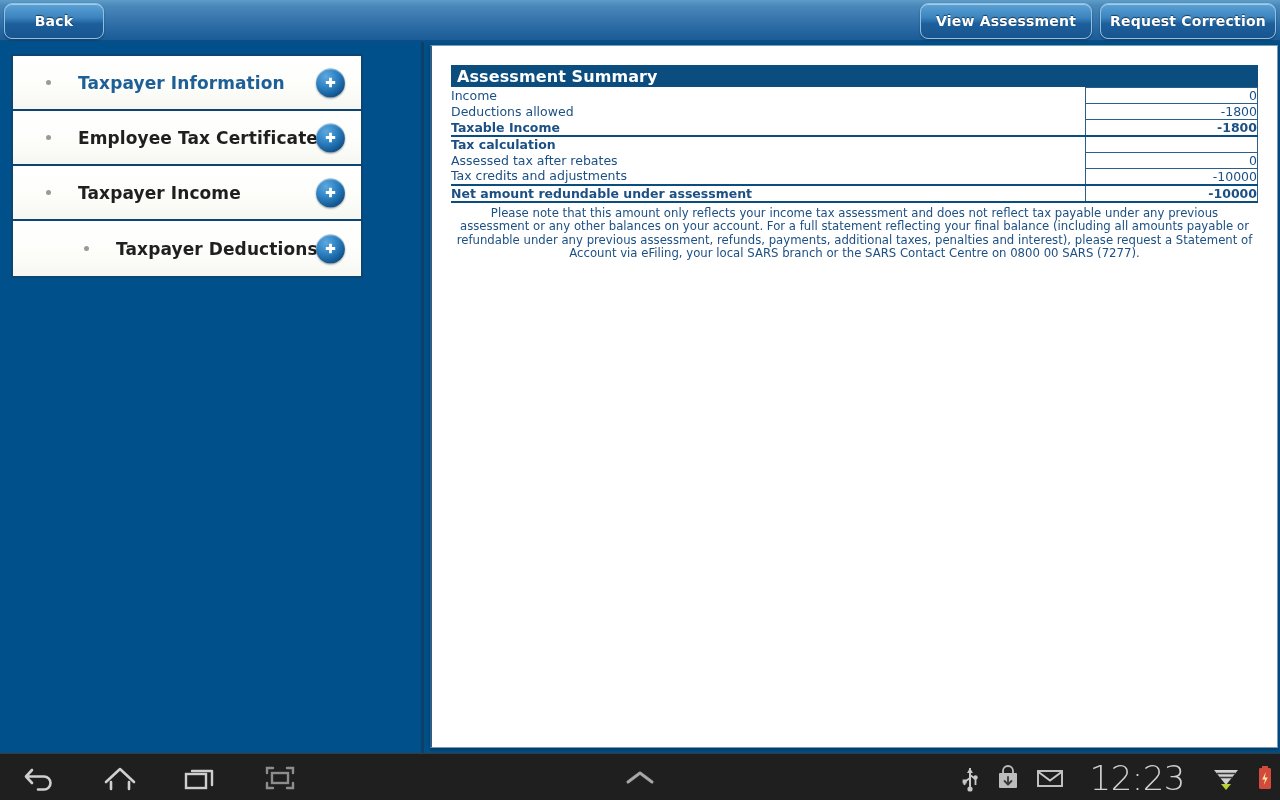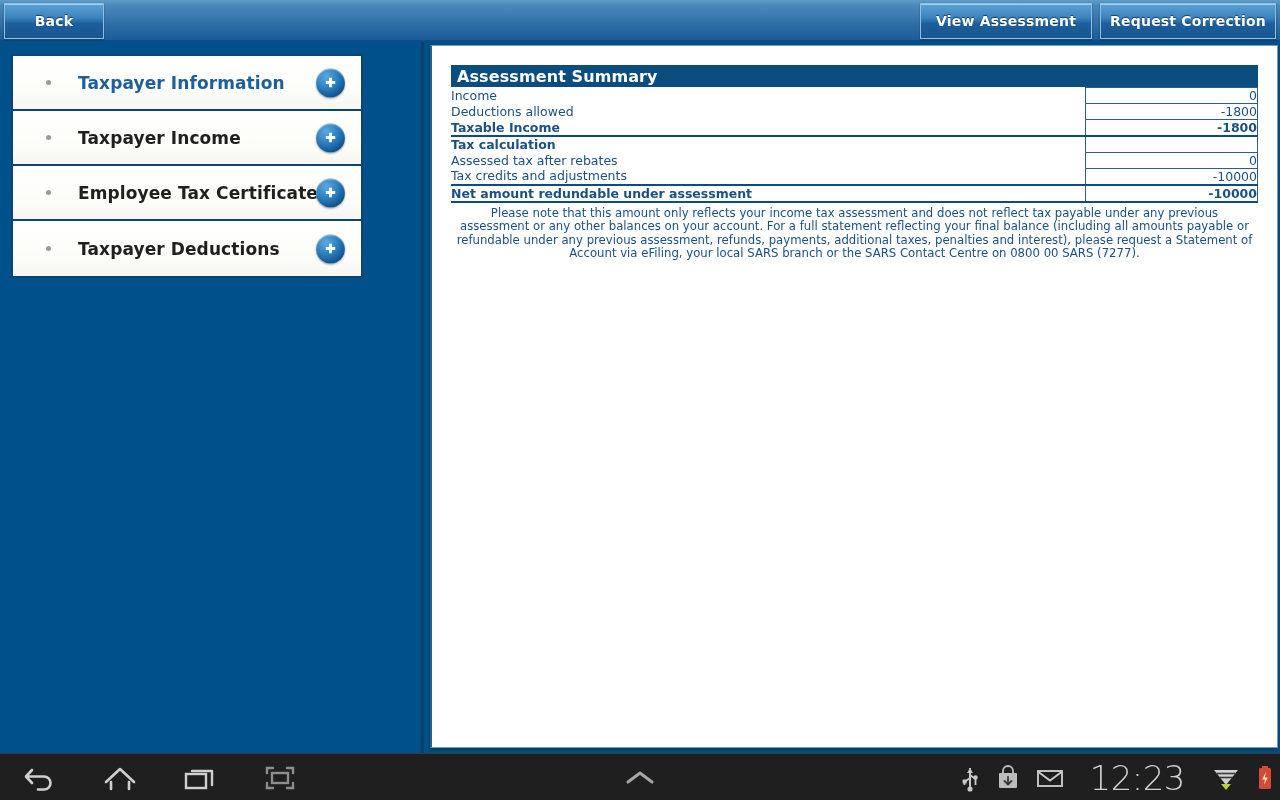--- a/index.html
+++ b/index.html
@@ -14,21 +14,21 @@
 
   
   .topbar {
     position: absolute; left: 0; top: 0; width: 1280px; height: 42px;
     background: linear-gradient(to bottom, #5e9cc8 0%, #4b89bb 14%, #2e6da6 62%, #1a5c97 100%);
     border-bottom: 2px solid #0b4d86;
   }
   .tb-btn {
     position: absolute; top: 3px; height: 36px;
     border: 1px solid #8fc0e2;
-    border-radius: 0;
+    border-radius: 8px;
     background: linear-gradient(to bottom, #5ba2d6 0%, #3c84be 40%, #1d5f9c 58%, #17558f 100%);
     box-shadow: inset 0 1px 0 rgba(255,255,255,.45), 0 1px 2px rgba(0,0,0,.35);
     color: #ffffff;
     font-size: 14px; font-weight: bold;
     text-shadow: 0 -1px 1px rgba(0,0,0,.55);
     display: flex; align-items: center; justify-content: center;
     letter-spacing: .2px;
     cursor: pointer;
   }
   .tb-back      { left: 4px;   width: 100px; }
@@ -49,21 +49,21 @@
     overflow: hidden;
   }
   .menu-item {
     position: relative;
     height: 55px;
     display: flex; align-items: center;
     background: linear-gradient(to bottom, #ffffff 0%, #fdfdfa 55%, #f7f7f2 100%);
     border-bottom: 2px solid #0d4572;
     cursor: pointer;
   }
-  .menu-item:last-child { border-bottom: none; }
+  .menu-item:last-child { border-bottom: none; padding-left: 38px; }
   .mi-dot {
     width: 5px; height: 5px; border-radius: 50%;
     background: #9a9a9a;
     margin-left: 33px; flex: 0 0 auto;
   }
   .mi-label {
     margin-left: 27px;
     font-size: 17px; font-weight: bold;
     color: #1f1f1f;
     letter-spacing: .1px;
@@ -177,31 +177,31 @@
         <span class="mi-label">Taxpayer Information</span>
         <span class="mi-plus">
           <svg width="17" height="17" viewBox="0 0 17 17">
               <path d="M7.1 3.3h2.8v3.3h3.3v2.8H9.9v3.3H7.1V9.4H3.8V6.6h3.3z" fill="#ffffff"></path>
             </svg>
         </span>
       </div>
 
       <div class="menu-item">
         <span class="mi-dot"></span>
-        <span class="mi-label">Taxpayer Income</span>
+        <span class="mi-label">Employee Tax Certificate</span>
         <span class="mi-plus">
           <svg width="17" height="17" viewBox="0 0 17 17">
               <path d="M7.1 3.3h2.8v3.3h3.3v2.8H9.9v3.3H7.1V9.4H3.8V6.6h3.3z" fill="#ffffff"></path>
             </svg>
         </span>
       </div>
 
       <div class="menu-item">
         <span class="mi-dot"></span>
-        <span class="mi-label">Employee Tax Certificate</span>
+        <span class="mi-label">Taxpayer Income</span>
         <span class="mi-plus">
           <svg width="17" height="17" viewBox="0 0 17 17">
               <path d="M7.1 3.3h2.8v3.3h3.3v2.8H9.9v3.3H7.1V9.4H3.8V6.6h3.3z" fill="#ffffff"></path>
             </svg>
         </span>
       </div>
 
       <div class="menu-item">
         <span class="mi-dot"></span>
         <span class="mi-label">Taxpayer Deductions</span>

